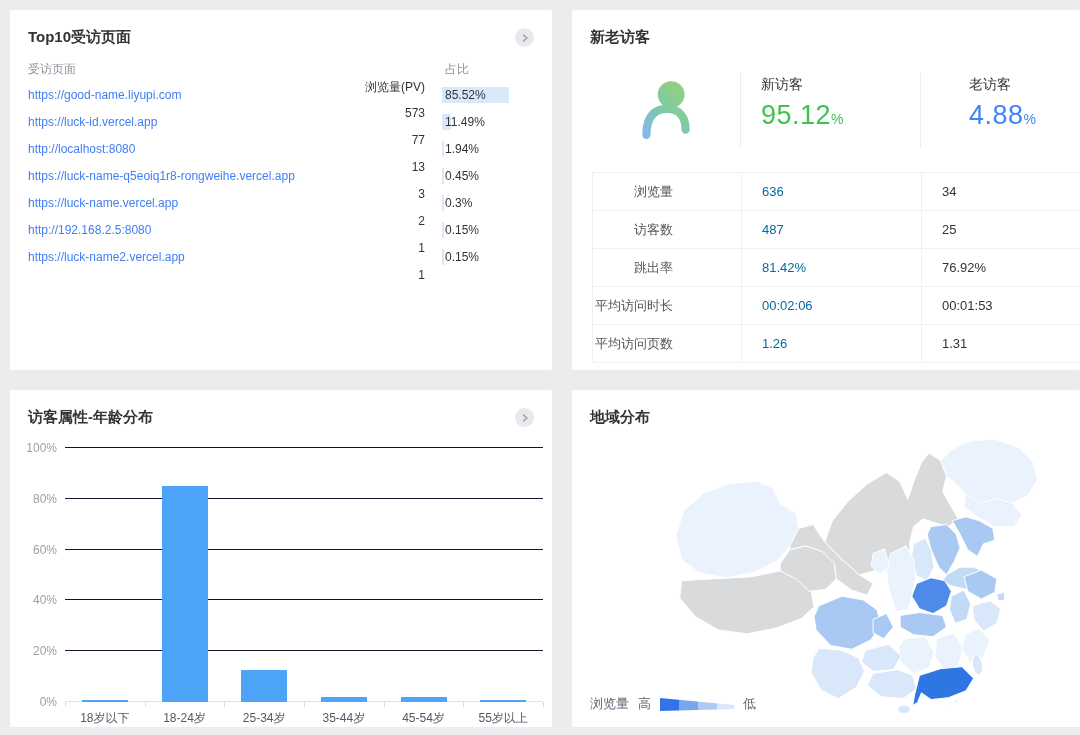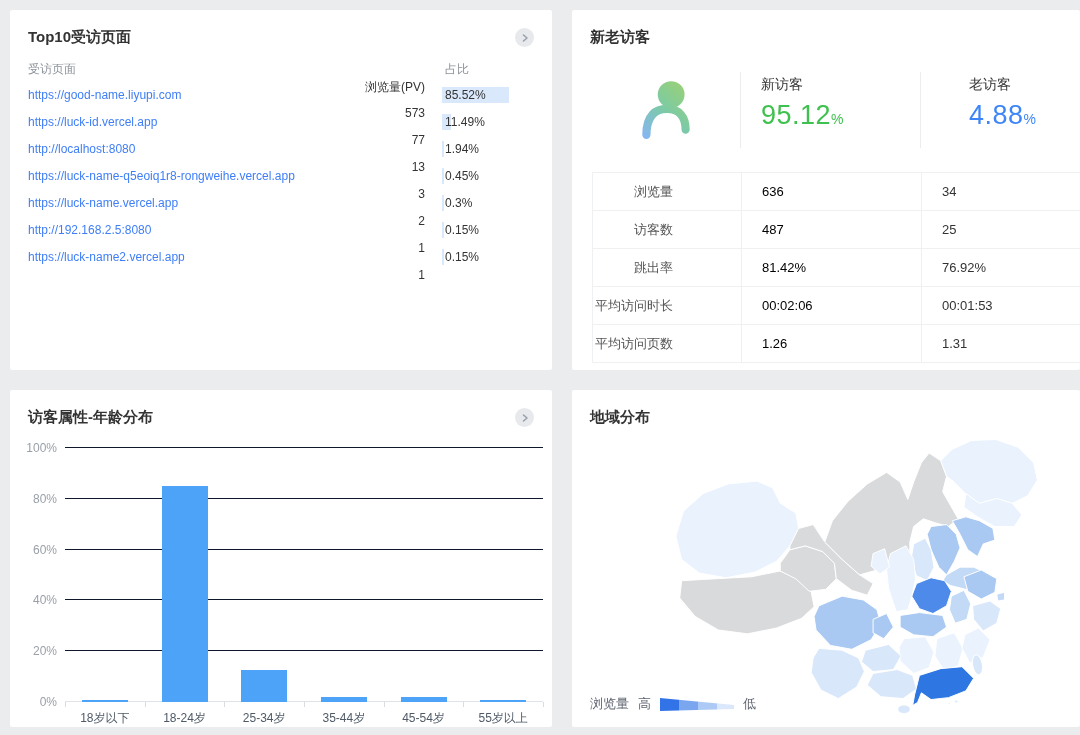--- a/index.html
+++ b/index.html
@@ -31,21 +31,21 @@
   .v-head { position:absolute; left:20px; right:0; top:62px; height:76px; display:flex; }
   .v-avatar-cell { width:148px; display:flex; align-items:center; justify-content:center; }
   .v-col { width:180px; border-left:1px solid #ececee; padding:4px 0 0 20px; }
   .v-col.last { flex:1;padding-left:48px; }
   .v-col-label { font-size:14px; color:#333; }
   .v-col-value { margin-top:6px; font-size:27px; font-weight:500; letter-spacing:0.5px; }
   .v-col-unit { font-size:14px; font-weight:400; }
   .v-table { position:absolute; left:20px; right:0; top:162px; border-top:1px solid #eef0f2; border-left:1px solid #eef0f2; }
   .v-row { display:flex; height:38px; border-bottom:1px solid #eef0f2; font-size:13px; align-items:center; }
   .v-label { width:148px; text-align:right; padding-right:68px; color:#555; }
-  .v-new { width:180px; border-left:1px solid #eef0f2; padding-left:20px; color:#000000; align-self:stretch; display:flex; align-items:center; }
+  .v-new { width:180px; border-left:1px solid #eef0f2; padding-left:20px; color:#0369a1; align-self:stretch; display:flex; align-items:center; }
   .v-old { flex:1; border-left:1px solid #eef0f2; padding-left:20px; color:#333; align-self:stretch; display:flex; align-items:center; }
 
   
   .age-plot { position:absolute; left:55px; top:58px; width:478px; height:254px; }
   .gridline { position:absolute; left:0; right:0; height:1px; background:#0f172a; }
   .gridline.base { background:#dfe2e6; }
   .gridlabel { position:absolute; left:-50px; width:42px; top:-6px; text-align:right; font-size:12px; color:#9aa0a8; }
   .bar-slots { position:absolute; left:0; right:0; top:0; bottom:0; display:flex; }
   .bar-slot { flex:1; position:relative; }
   .age-bar { position:absolute; bottom:0; left:50%; transform:translateX(-50%); width:46px; min-height:2px; background:#4da3f7; }

